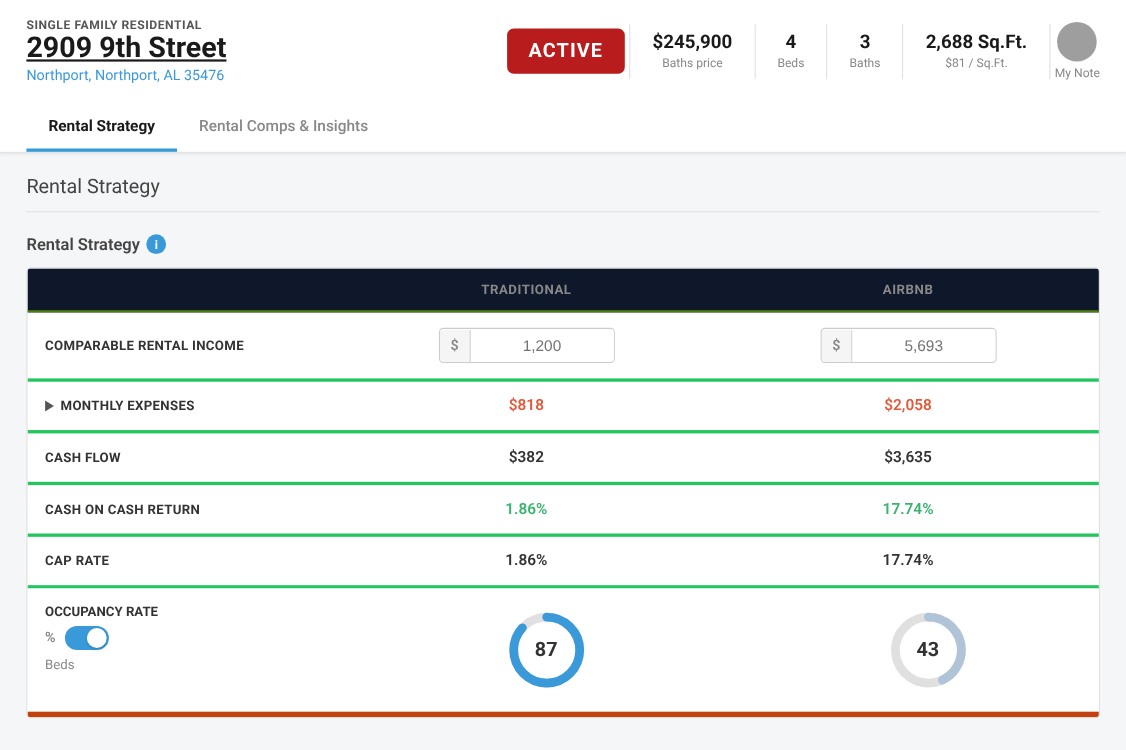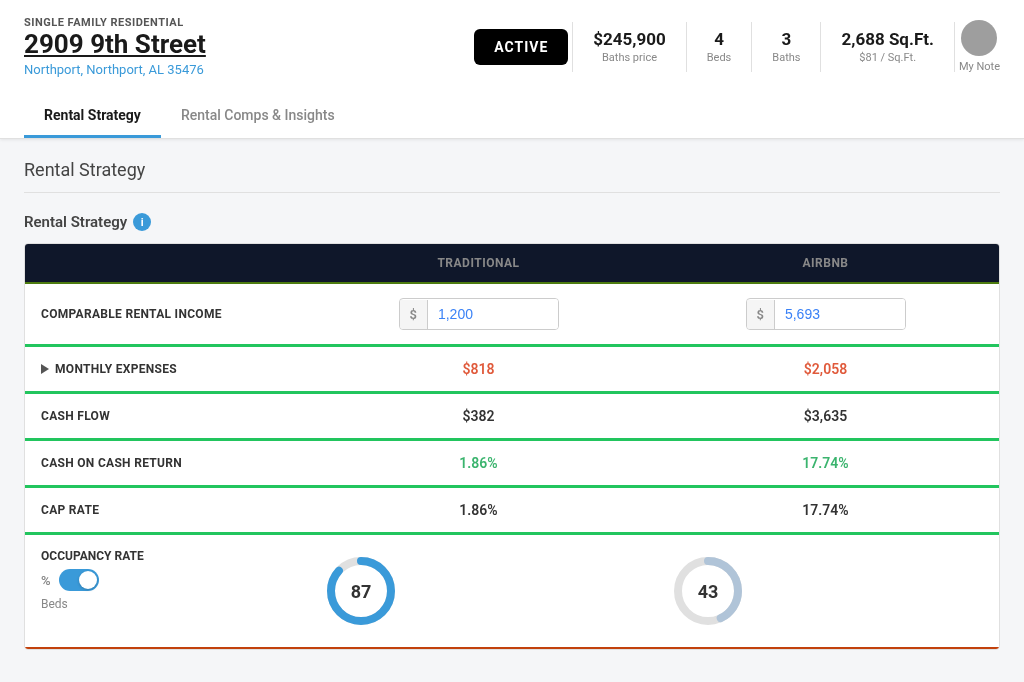--- a/index.html
+++ b/index.html
@@ -44,23 +44,23 @@
       text-decoration: underline;
     }
 
     .property-location {
       font-size: 13px;
       color: #3a9ad9;
       margin-top: 2px;
     }
 
     .active-badge {
-      background: #000000;
+      background: #b91c1c;
       color: #fff;
-      font-size: 14px;
+      font-size: 18px;
       font-weight: 700;
       padding: 10px 20px;
       border-radius: 6px;
       letter-spacing: 1px;
       text-transform: uppercase;
     }
 
     .stats-divider {
       width: 1px;
       height: 50px;
@@ -249,22 +249,23 @@
       padding: 7px 10px;
       font-size: 13px;
       color: #888;
     }
 
     .input-field {
       border: none;
       outline: none;
       padding: 7px 10px;
       font-size: 14px;
-      color: #3b82f6;
+      color: #737373;
       width: 100%;
+      text-align: center;
     }
 
     .toggle {
       width: 40px;
       height: 22px;
       background: #3a9ad9;
       border-radius: 11px;
       position: relative;
       cursor: pointer;
     }
@@ -276,20 +277,21 @@
       height: 18px;
       background: #fff;
       border-radius: 50%;
       top: 2px;
       right: 2px;
       box-shadow: 0 1px 3px rgba(0,0,0,0.2);
     }
 
     .donut-chart {
       display: flex;
+      justify-content: center;
       align-items: center;
       padding: 16px;
     }
 
     .donut-container {
       position: relative;
       width: 80px;
       height: 80px;
     }
 
@@ -304,21 +306,22 @@
       transform: translate(-50%, -50%);
       font-size: 18px;
       font-weight: 700;
       color: #333;
     }
 
     .occupancy-charts-row {
       display: grid;
       grid-template-columns: 280px 1fr 1fr;
       background: #fff;
-      border-bottom: 2px solid #c2410c;
+      border-bottom: 5px solid #c2410c;
+      gap: 36px;
     }
   </style>
 </head>
 <body>
 
 <div class="header">
   <div class="header-top">
     <div class="property-info">
       <div class="property-type">Single Family Residential</div>
       <div class="property-address">2909 9th Street</div>

